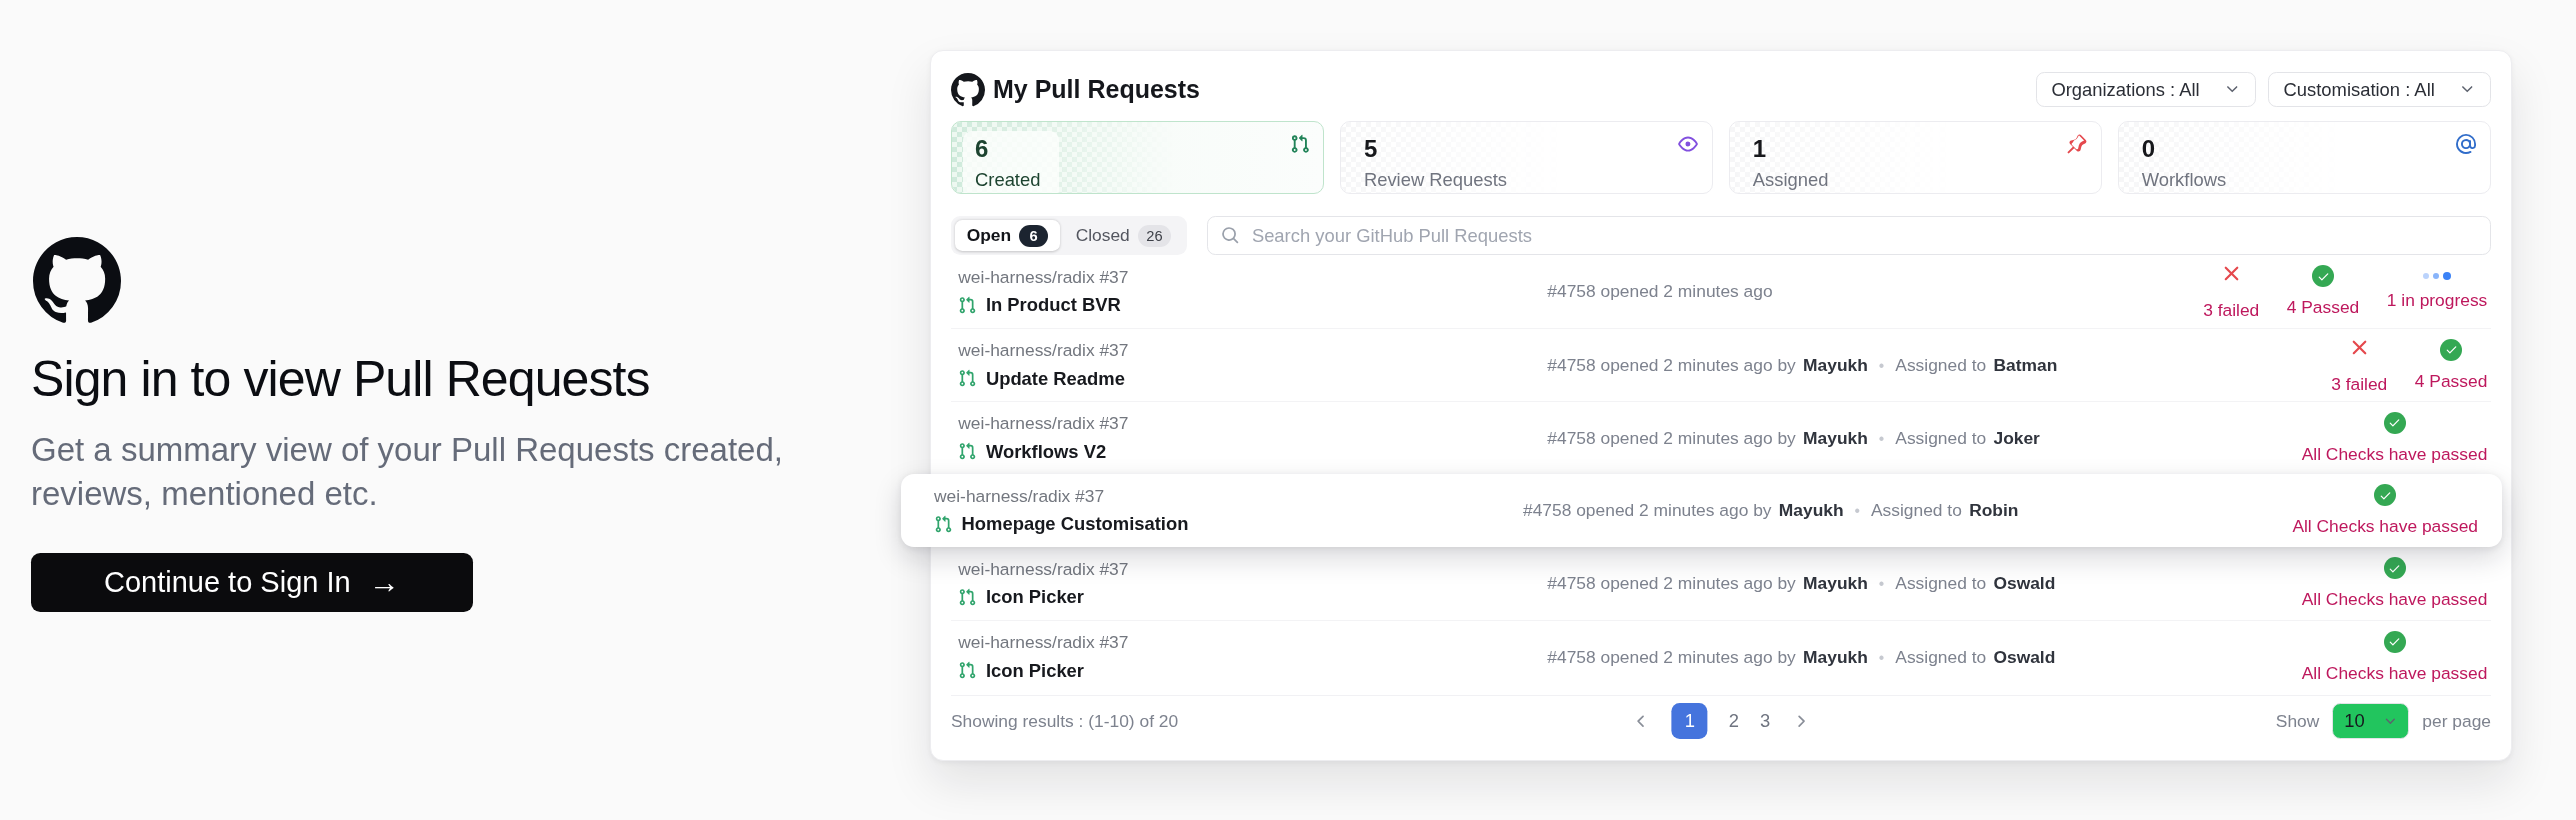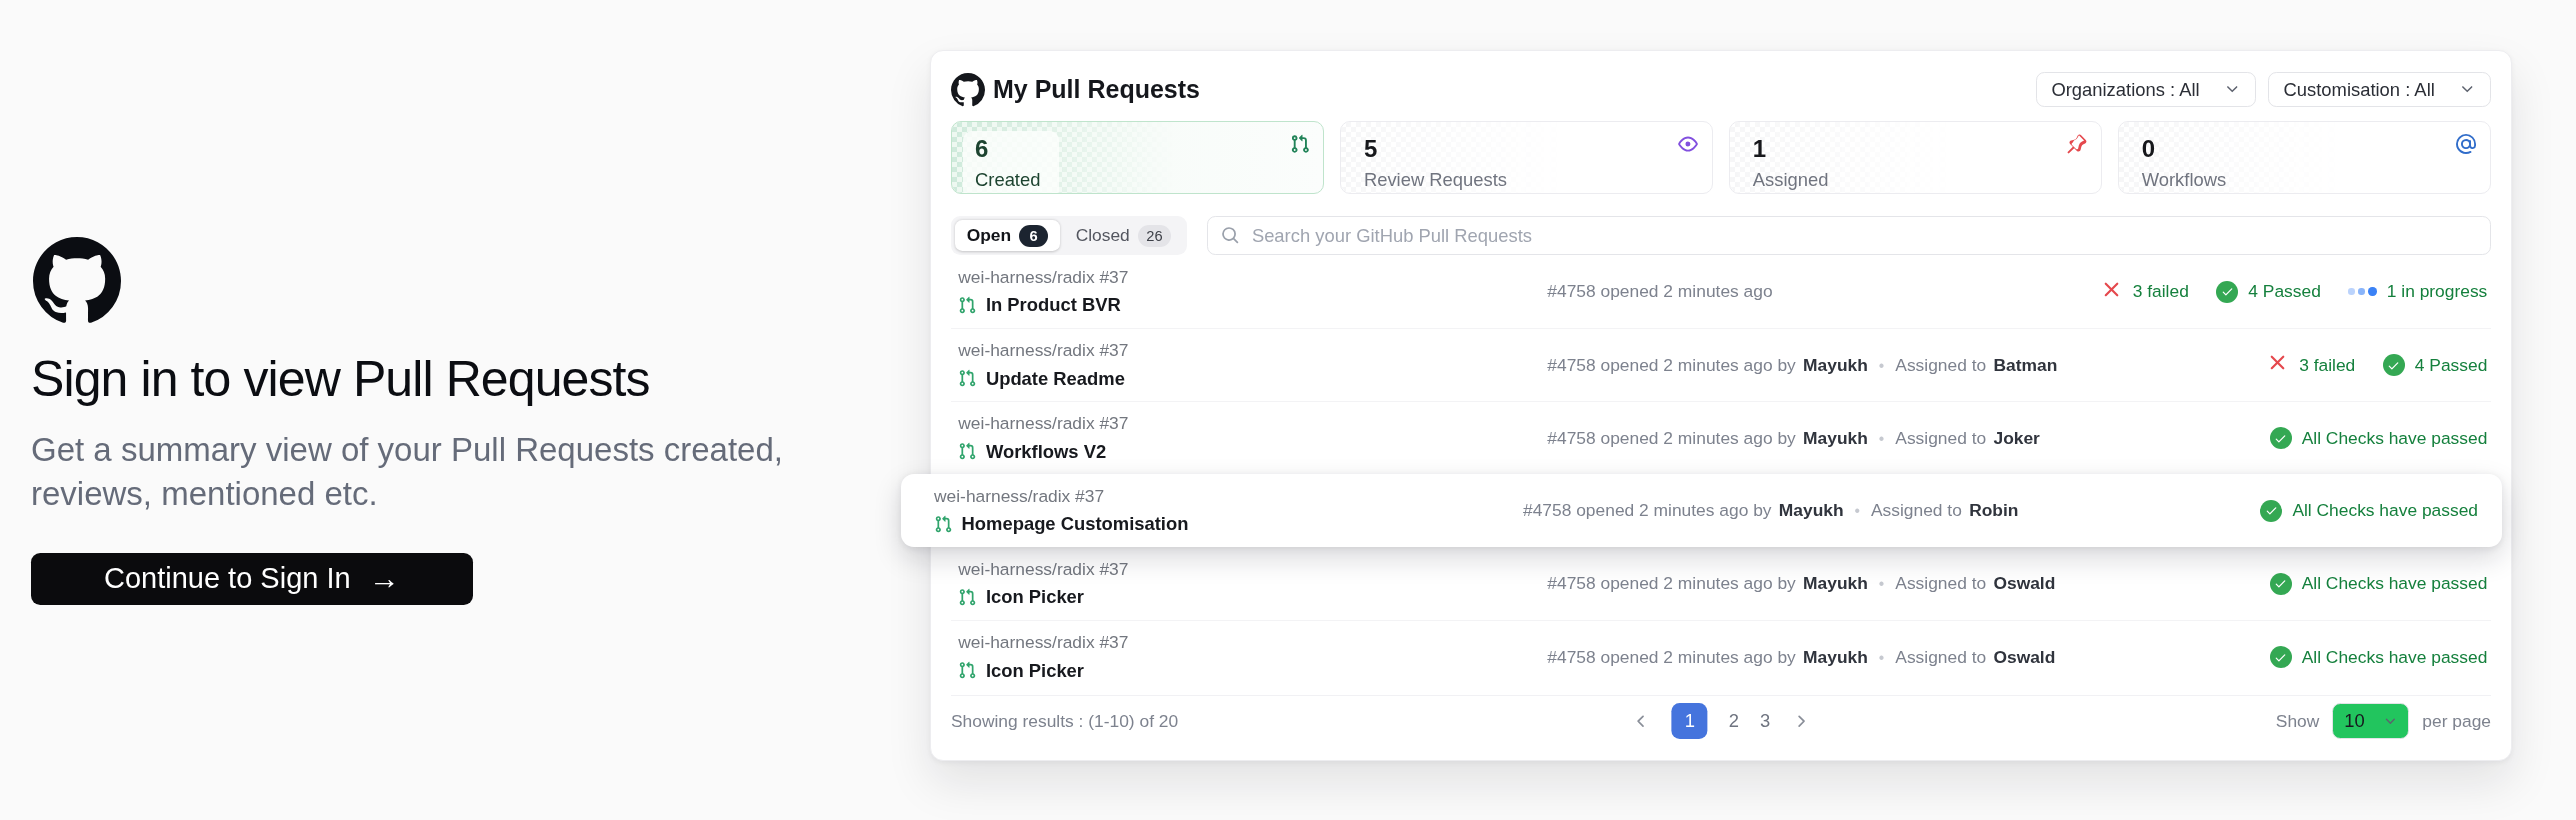--- a/index.html
+++ b/index.html
@@ -6,21 +6,21 @@
   html,body { width:2576px; height:821px; background:#fafafa; font-family:"Liberation Sans","DejaVu Sans",sans-serif; color:#18181b; }
   .page { position:relative; width:2576px; height:821px; overflow:hidden; }
 
   
   .signin { position:absolute; left:31px; top:237px; width:826px; }
   .signin .gh-logo { width:88px; height:88px; margin-left:1.8px; }
   .signin-title { margin-top:22px; font-size:50px; font-weight:400; letter-spacing:-0.9px; color:#0b0d12; }
   .signin-sub { margin-top:20px; font-size:33px; line-height:1.33; color:#656b79; }
   .signin-sub span { display:block; }
   .signin-btn { margin-top:37px; display:inline-flex; align-items:center; justify-content:center; gap:18.4px;
-    width:442px; height:52px; background:#0b0b0d; color:#ffffff; font-size:29px; border:none; border-radius:9.2px; cursor:pointer; }
+    width:442px; height:59px; background:#0b0b0d; color:#ffffff; font-size:29px; border:none; border-radius:9.2px; cursor:pointer; }
   .signin-btn .arrow { font-size:31px; line-height:1; }
 
   
   .panel { position:absolute; left:930px; top:50px; width:1582px; height:711px; background:#ffffff;
     border:0.9px solid #ededf0; border-radius:13px; box-shadow:0 22px 46px rgba(20,20,30,.10), 0 1.8px 5.5px rgba(20,20,30,.05);
     padding:20px 20px 0 20px; }
 
   .panel-header { display:flex; align-items:center; height:37px; margin-bottom:13px; }
   .panel-header .gh-logo-sm { width:34px; height:34px; }
   .panel-title { font-size:25px; font-weight:700; margin-left:8px; color:#15171c; }
@@ -70,21 +70,21 @@
   .pr-row:first-child { border-top:none; }
   .pr-left { width:589px; flex:none; }
   .pr-repo { font-size:17.4px; color:#73777f; }
   .pr-title-line { display:flex; align-items:center; gap:9.2px; margin-top:6.4px; }
   .pr-title-line svg { width:18.4px; height:18.4px; flex:none; }
   .pr-title { font-size:18.4px; font-weight:700; color:#17191e; }
   .pr-meta { display:flex; align-items:center; gap:7.3px; font-size:17.4px; color:#7d828e; white-space:nowrap; }
   .pr-meta .strong { color:#30343d; font-weight:600; }
   .meta-dot::before { content:"•"; color:#c6c9d0; margin:0 3.7px; font-size:15.6px; }
   .pr-status { margin-left:auto; display:flex; align-items:center; gap:27.5px; }
-  .status-item { display:flex; align-items:center; gap:10px; font-size:17.4px; color:#15803d; }
+  .status-item { display:flex; align-items:center; gap:10px; font-size:17.4px; color:#be185d;flex-direction:column; }
   .x-icon svg { width:23px; height:23px; fill:#e5484d; }
   .check-circle { width:22px; height:22px; border-radius:50%; background:#34a853; display:flex; align-items:center; justify-content:center; }
   .check-circle svg { width:13px; height:13px; fill:#ffffff; }
   .progress-dots { display:flex; align-items:center; gap:3.7px; }
   .progress-dots i { border-radius:50%; background:#3b82f6; display:block; }
   .progress-dots i:nth-child(1){ width:6.4px; height:6.4px; opacity:.35; }
   .progress-dots i:nth-child(2){ width:6.4px; height:6.4px; opacity:.6; }
   .progress-dots i:nth-child(3){ width:8.3px; height:8.3px; }
 
   .pr-row.hovered { position:relative; z-index:3; background:#ffffff; border-top:none; border-radius:13px;

